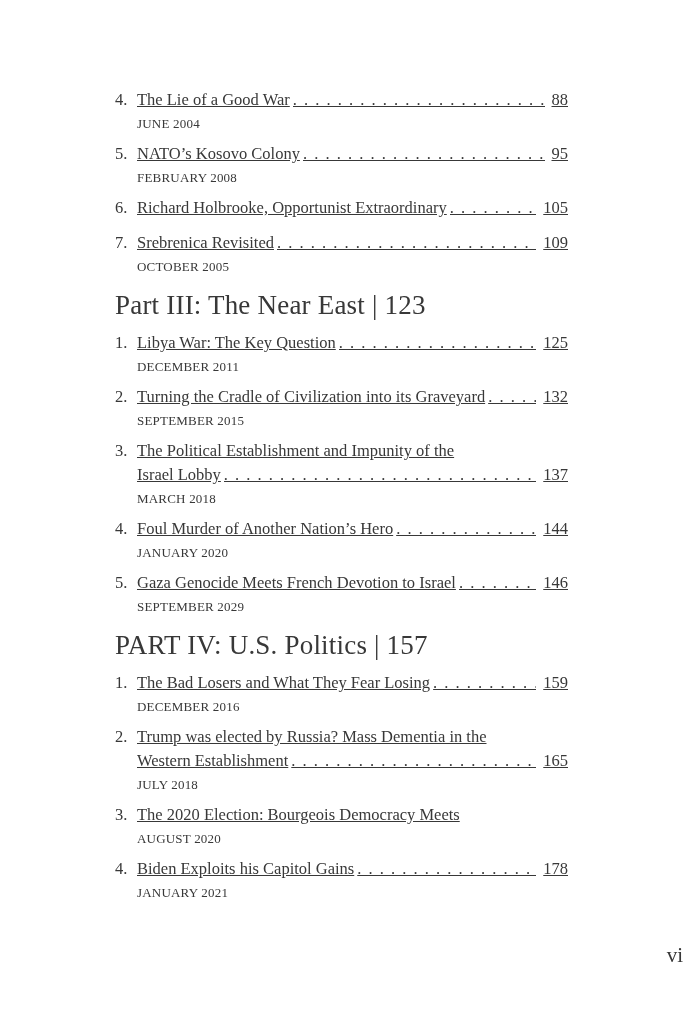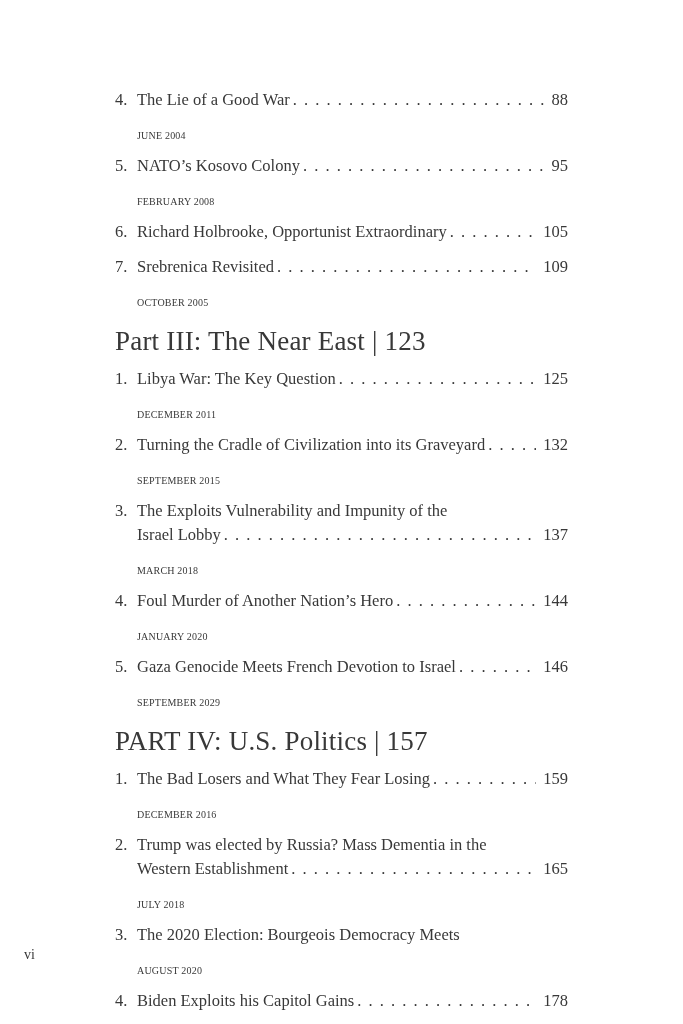--- a/index.html
+++ b/index.html
@@ -36,47 +36,48 @@
     width: 22px;
     font-size: 16.5px;
     line-height: 24px;
   }
   .entry-body { flex: 1; min-width: 0; }
   .tline {
     display: flex;
     align-items: center;
     font-size: 16.5px;
     line-height: 24px;
+    text-decoration: underline;
   }
   .ttext { white-space: nowrap; }
   .leader {
     flex: 1;
     overflow: hidden;
     white-space: nowrap;
     margin-left: 3px;
     min-width: 0;
   }
   .leader::after {
     content: ". . . . . . . . . . . . . . . . . . . . . . . . . . . . . . . . . . . . . . . . . . . . . . . . . . . . . . . . . . . . ";
     letter-spacing: 1.5px;
   }
   .pg { margin-left: 7px; }
   .date {
-    font-size: 10px;
+    font-size: 13px;
     line-height: 14px;
-    margin-top: 17px;
+    margin-top: 5px;
     letter-spacing: 0.2px;
   }
   .folio {
     position: absolute;
     left: 0;
     right: 0;
     top: 946px;
-    text-align: left;
-    font-size: 14px;
+    text-align: right;
+    font-size: 21px;
     line-height: 18px;
     padding-left: 24px;
   }
 </style>
 </head>
 <body>
 
 <div class="page">
   <main class="content" id="toc-root">
       <div class="entry">
@@ -142,21 +143,21 @@
             <span class="leader"></span>
             <span class="pg">132</span>
           </div>
           <div class="date">SEPTEMBER 2015</div>
         </div>
       </div>
       <div class="entry">
         <span class="num">3.</span>
         <div class="entry-body">
           <div class="tline">
-            <span class="ttext">The Exploits Vulnerability and Impunity of the</span>
+            <span class="ttext">The Political Establishment and Impunity of the</span>
           </div>
           <div class="tline">
             <span class="ttext">Israel Lobby</span>
             <span class="leader"></span>
             <span class="pg">137</span>
           </div>
           <div class="date">MARCH 2018</div>
         </div>
       </div>
       <div class="entry">

